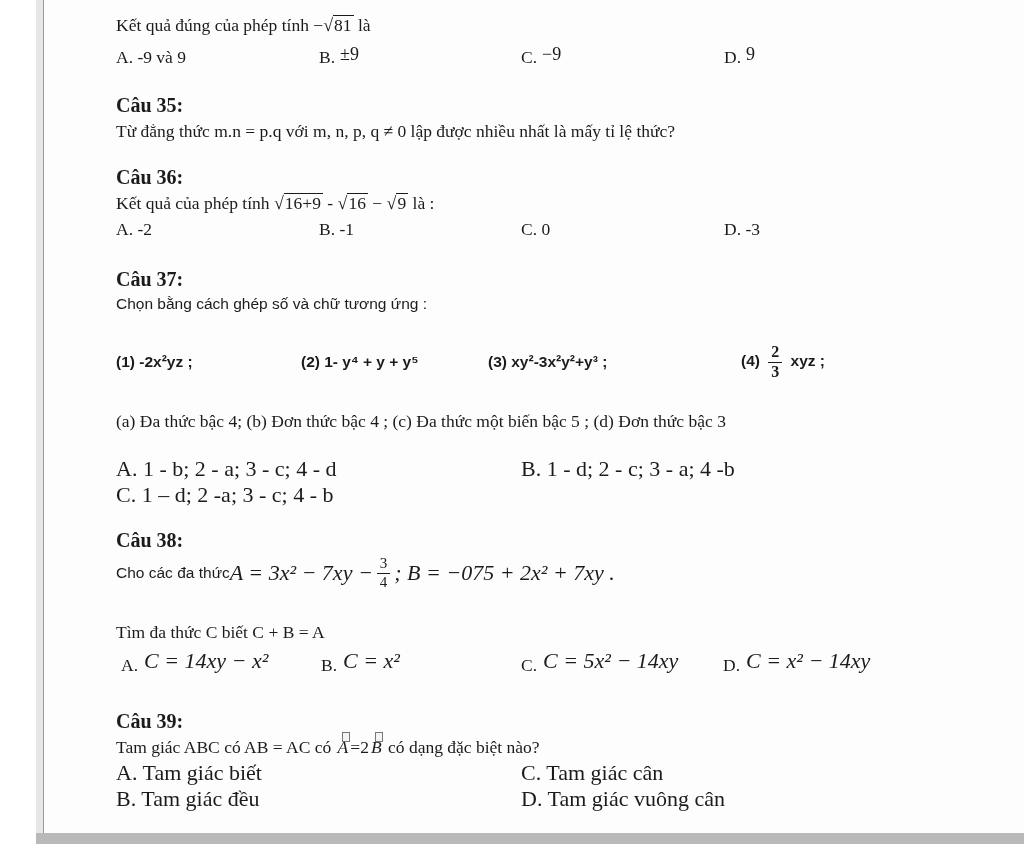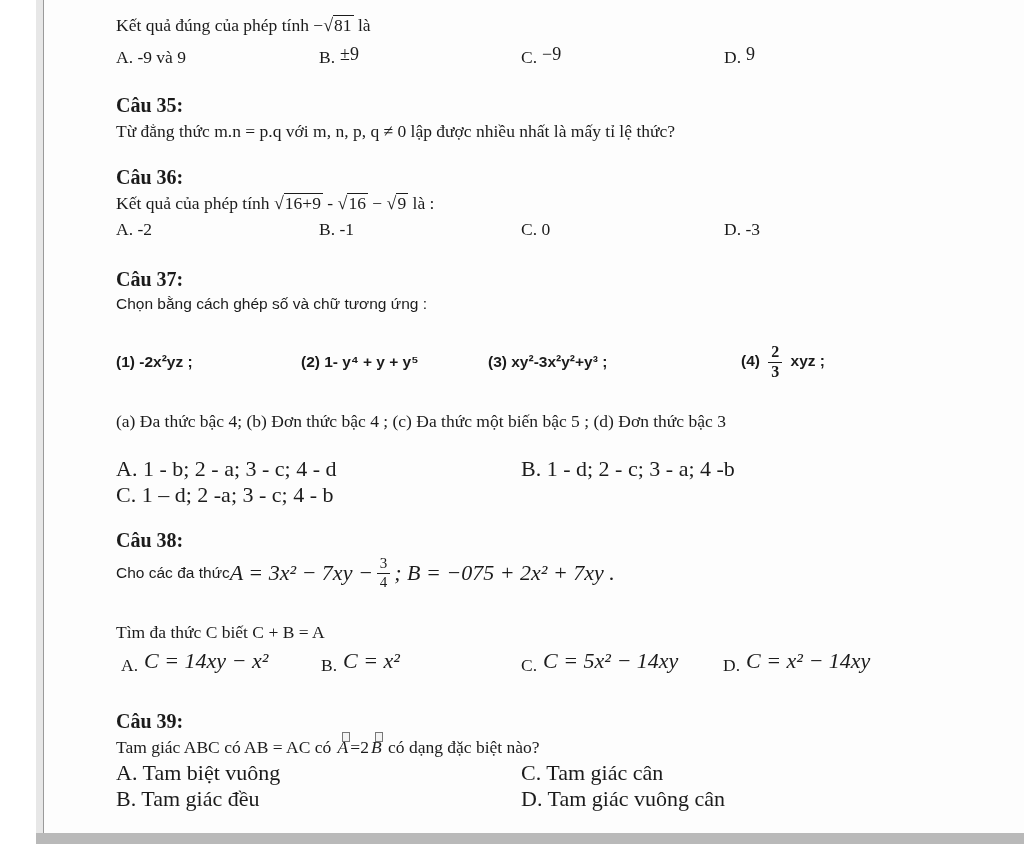--- a/index.html
+++ b/index.html
@@ -117,19 +117,19 @@
       <div class="opt"><span>D.</span><span class="math-i mathup">C = x² − 14xy</span></div>
     </div>
   </section>
 
   <section class="mt30">
     <div class="q-title">Câu 39:</div>
     <div class="q-body">
       <span>Tam giác ABC có AB = AC có </span><span class="angle">A</span><span>=2</span><span class="angle">B</span><span> có dạng đặc biệt nào?</span>
     </div>
     <div class="opts2">
-      <div class="opt">A. Tam biệt vuông</div>
+      <div class="opt">A. Tam giác biết</div>
       <div class="opt">C. Tam giác cân</div>
       <div class="opt">B. Tam giác đều</div>
       <div class="opt">D. Tam giác vuông cân</div>
     </div>
   </section>
 </div>
 
 </body></html>

